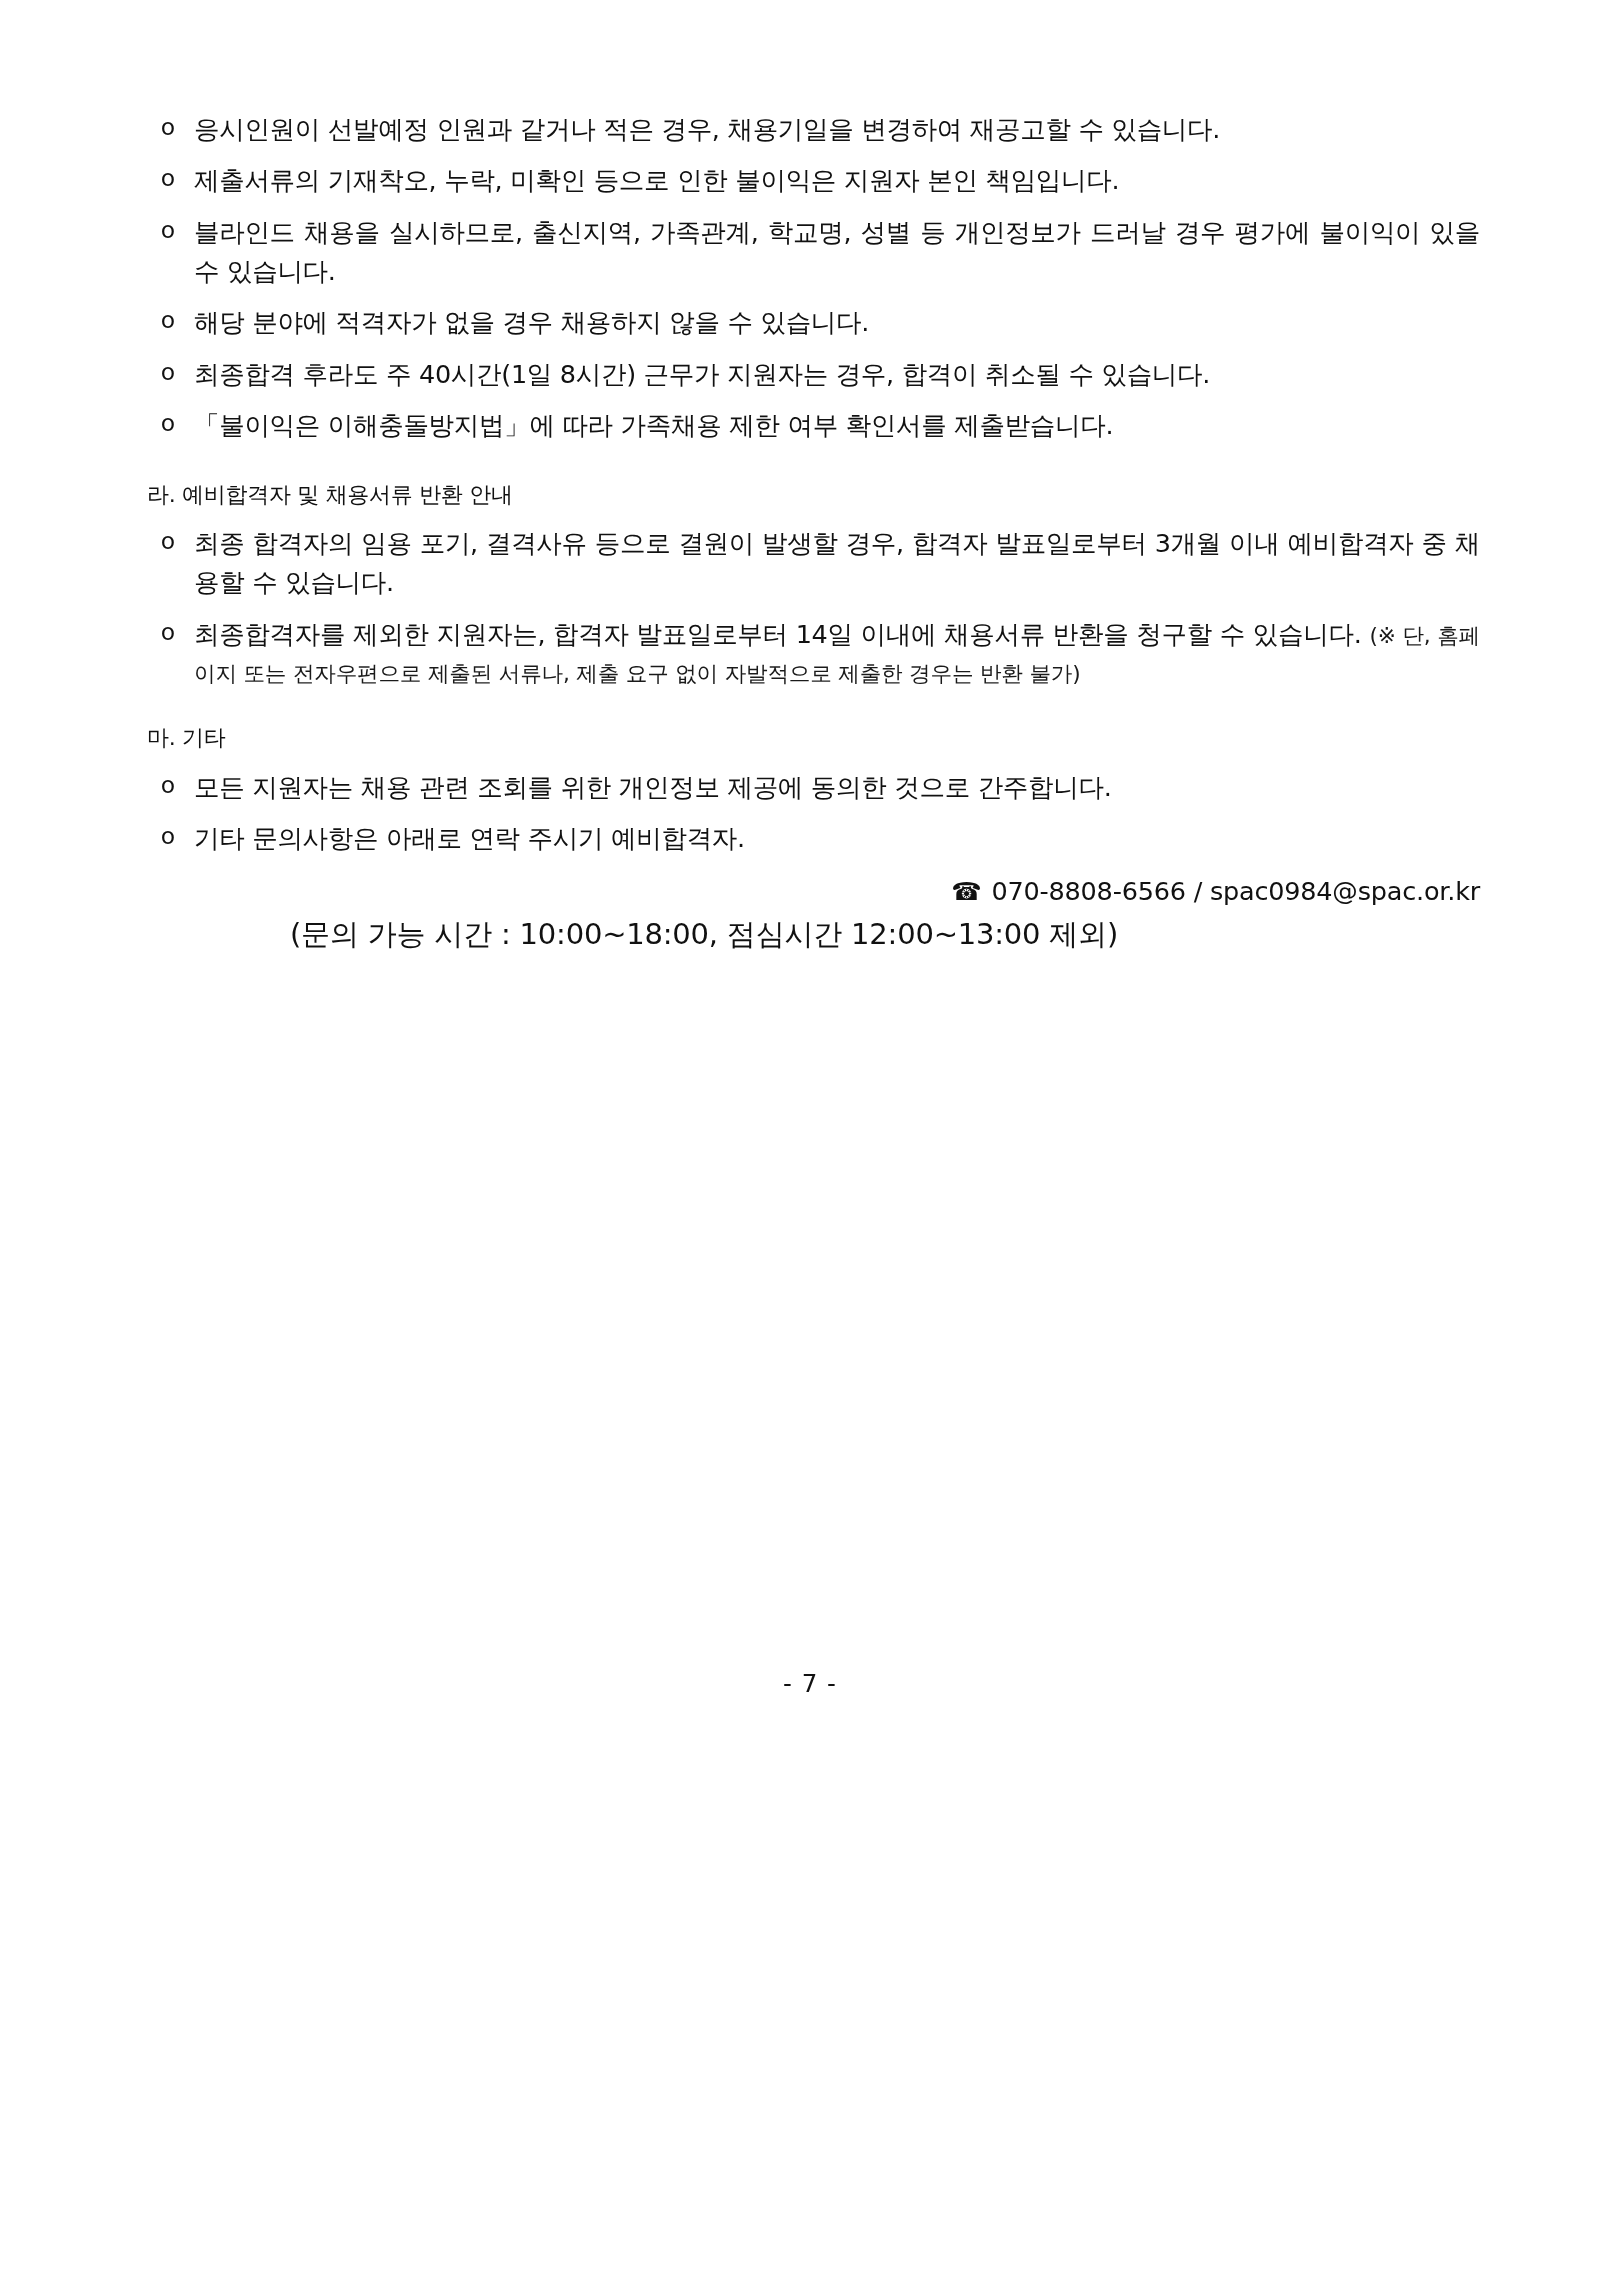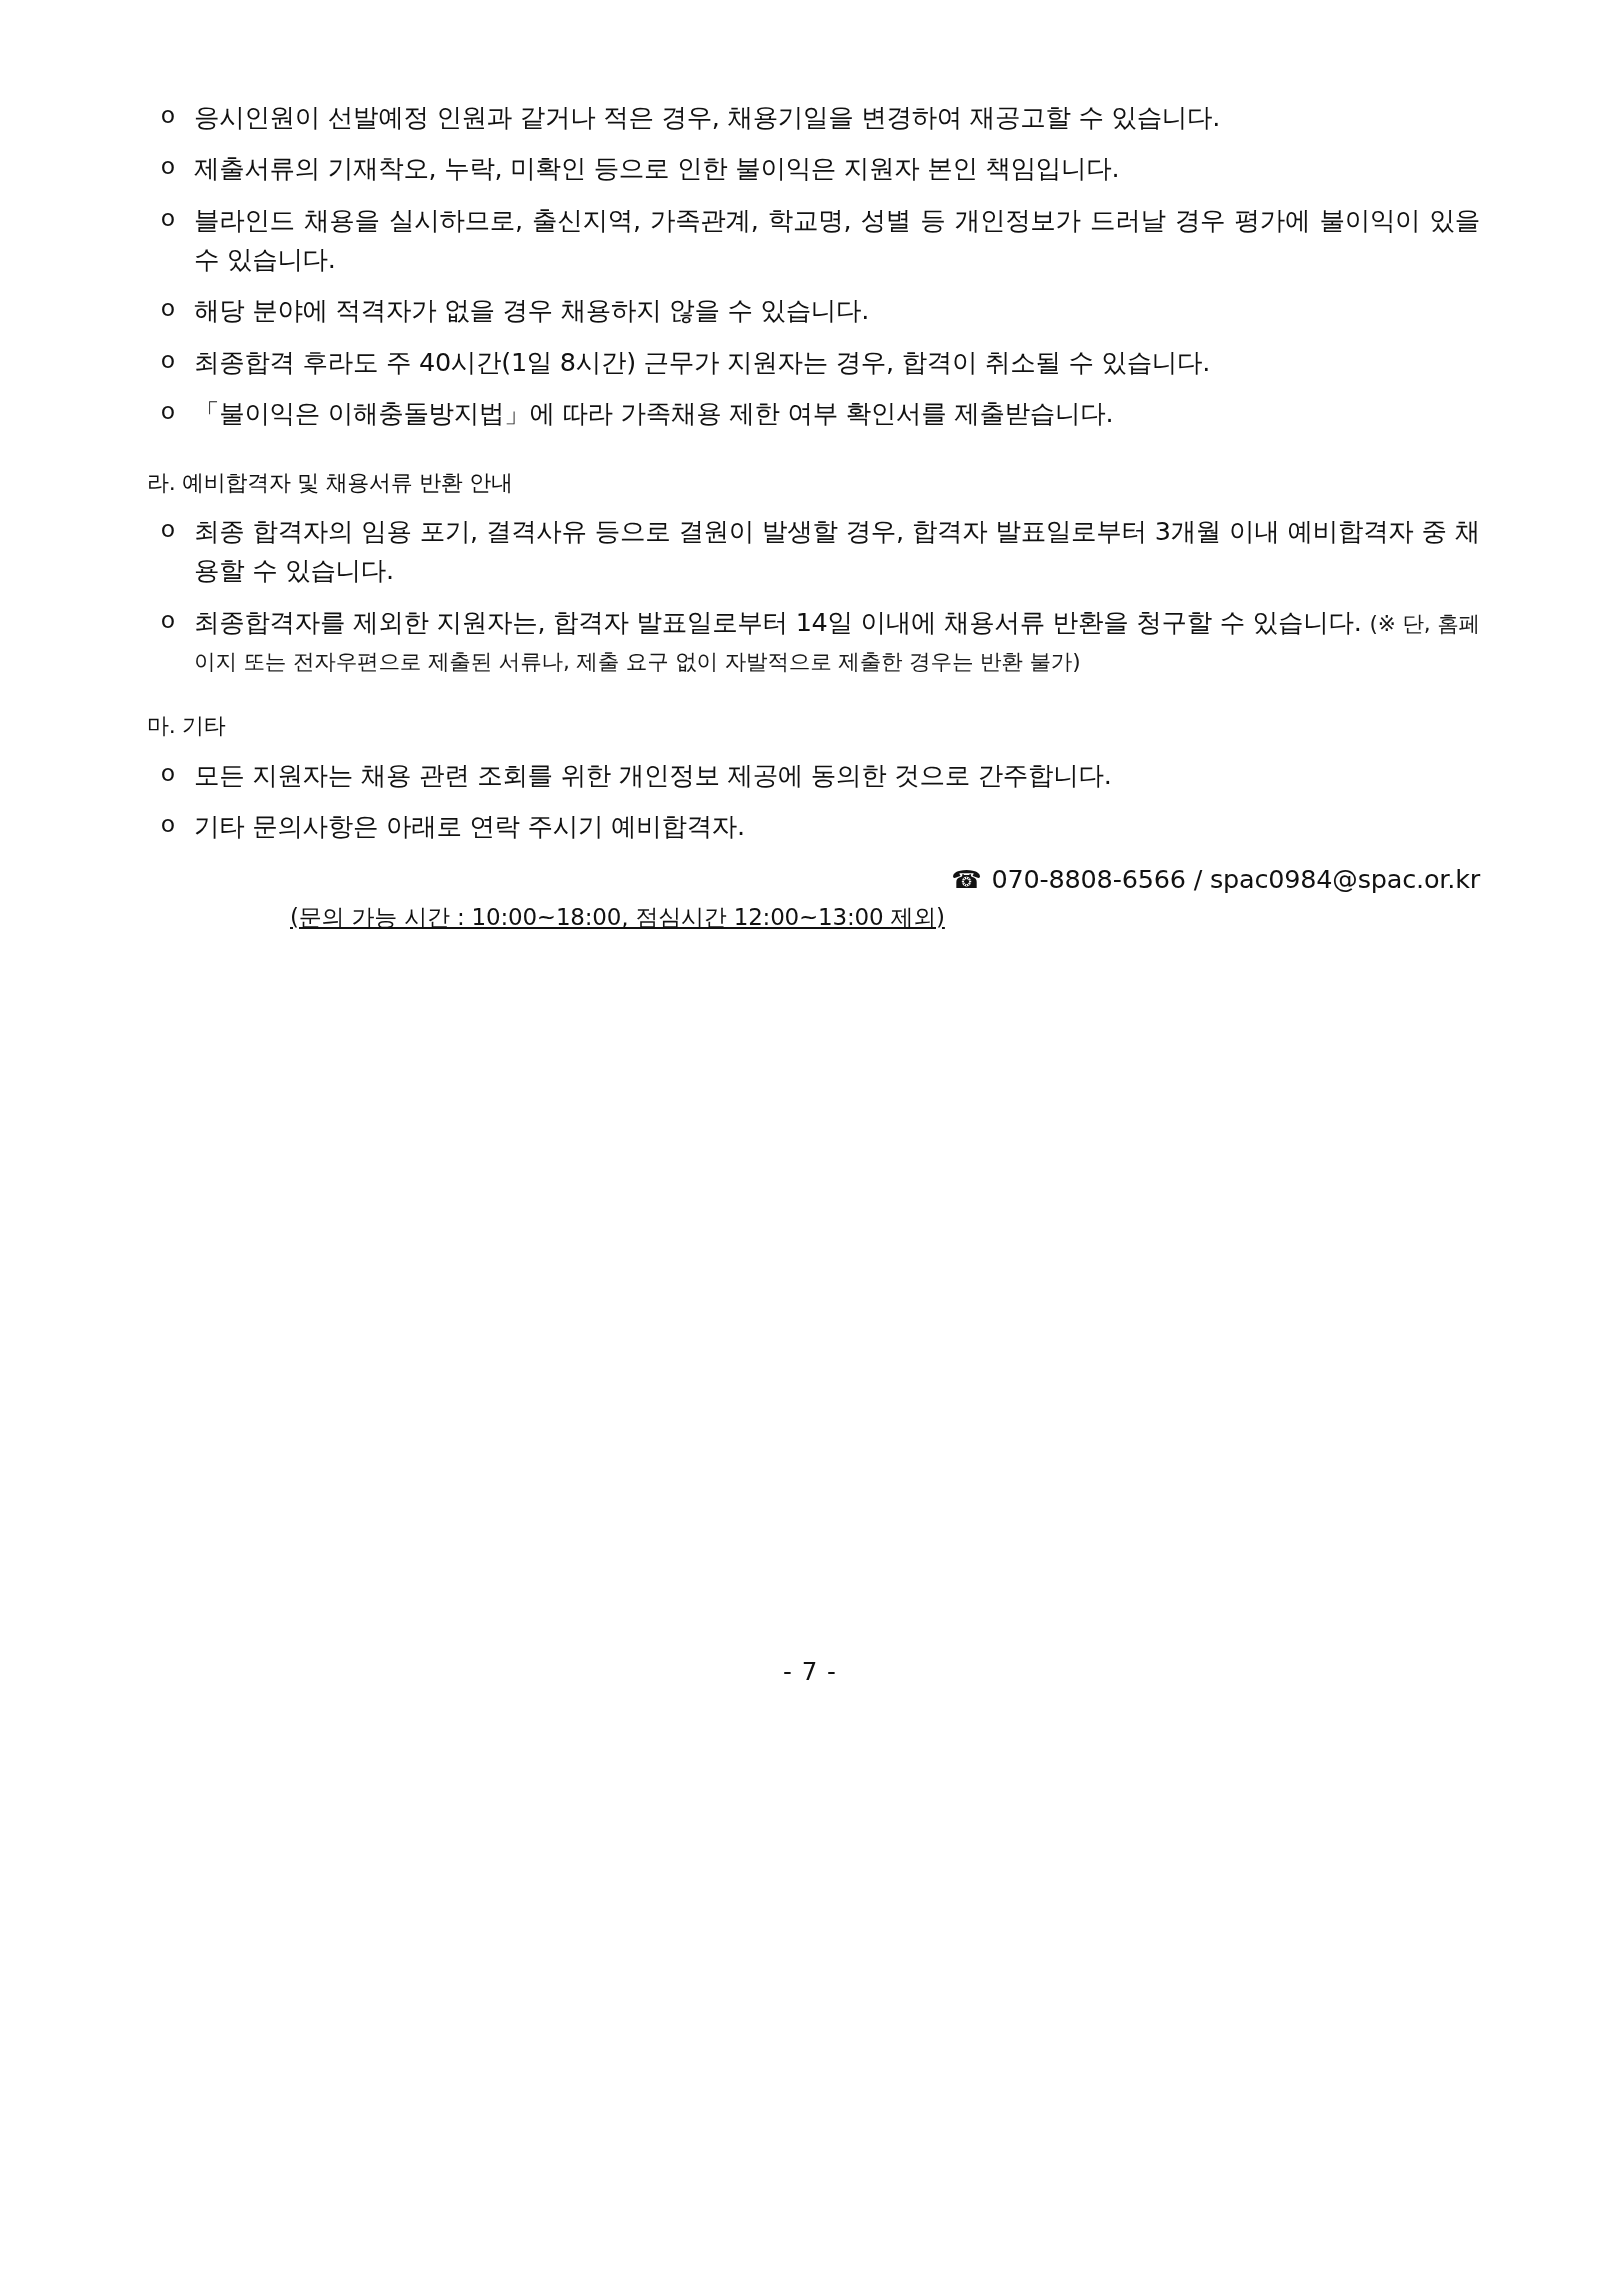--- a/index.html
+++ b/index.html
@@ -8,21 +8,21 @@
     background: #ffffff;
   }
   body {
     font-family: "DejaVu Sans", "Liberation Sans", sans-serif;
     color: #111111;
   }
   .page {
     position: relative;
     width: 1620px;
     height: 1813px;
-    margin: 0 auto;
+    margin: 12px auto;
     background: #ffffff;
     box-sizing: border-box;
     padding: 98px 147px 0 147px;
   }
   .content {
     width: 1333px;
   }
 
   
   ul.bullets {
@@ -81,23 +81,22 @@
     white-space: nowrap;
     text-align: right;
   }
   .phone-icon {
     display: inline-block;
     margin-right: 9.8px;
     font-size: 24.5px;
   }
   .hours-line {
     margin-left: 33px;
-    font-size: 23px;
+    font-size: 29px;
     letter-spacing: -0.2px;
-    text-decoration: underline;
   }
 
   .footer {
     position: absolute;
     left: 0;
     right: 0;
     bottom: 127px;
     text-align: center;
     font-size: 24.5px;
     letter-spacing: 1px;

